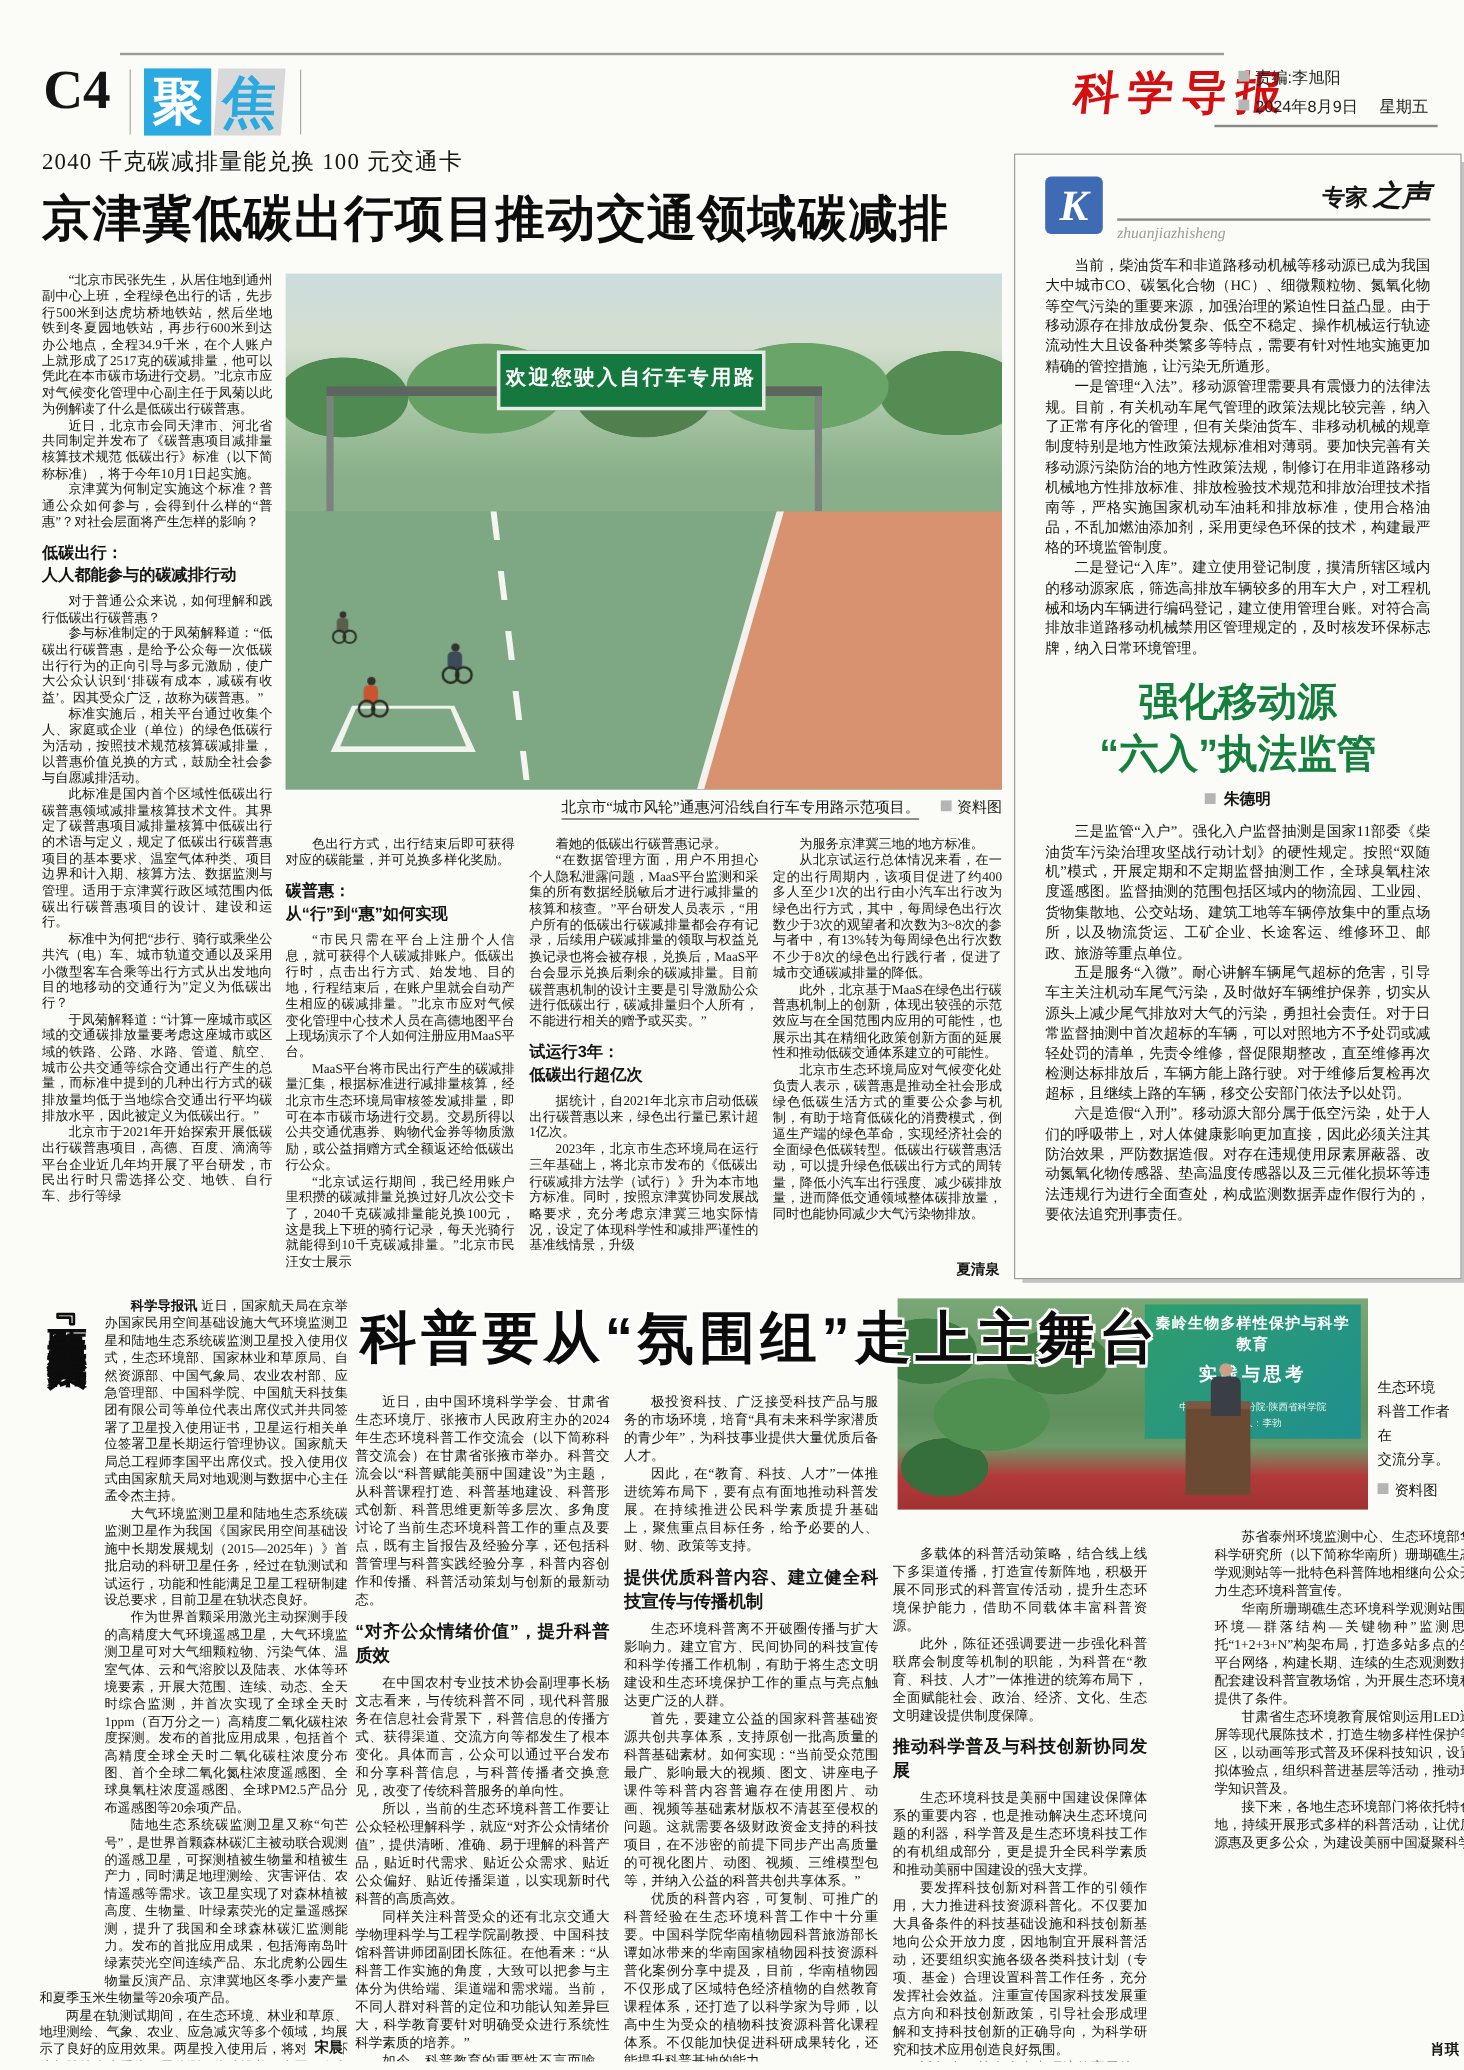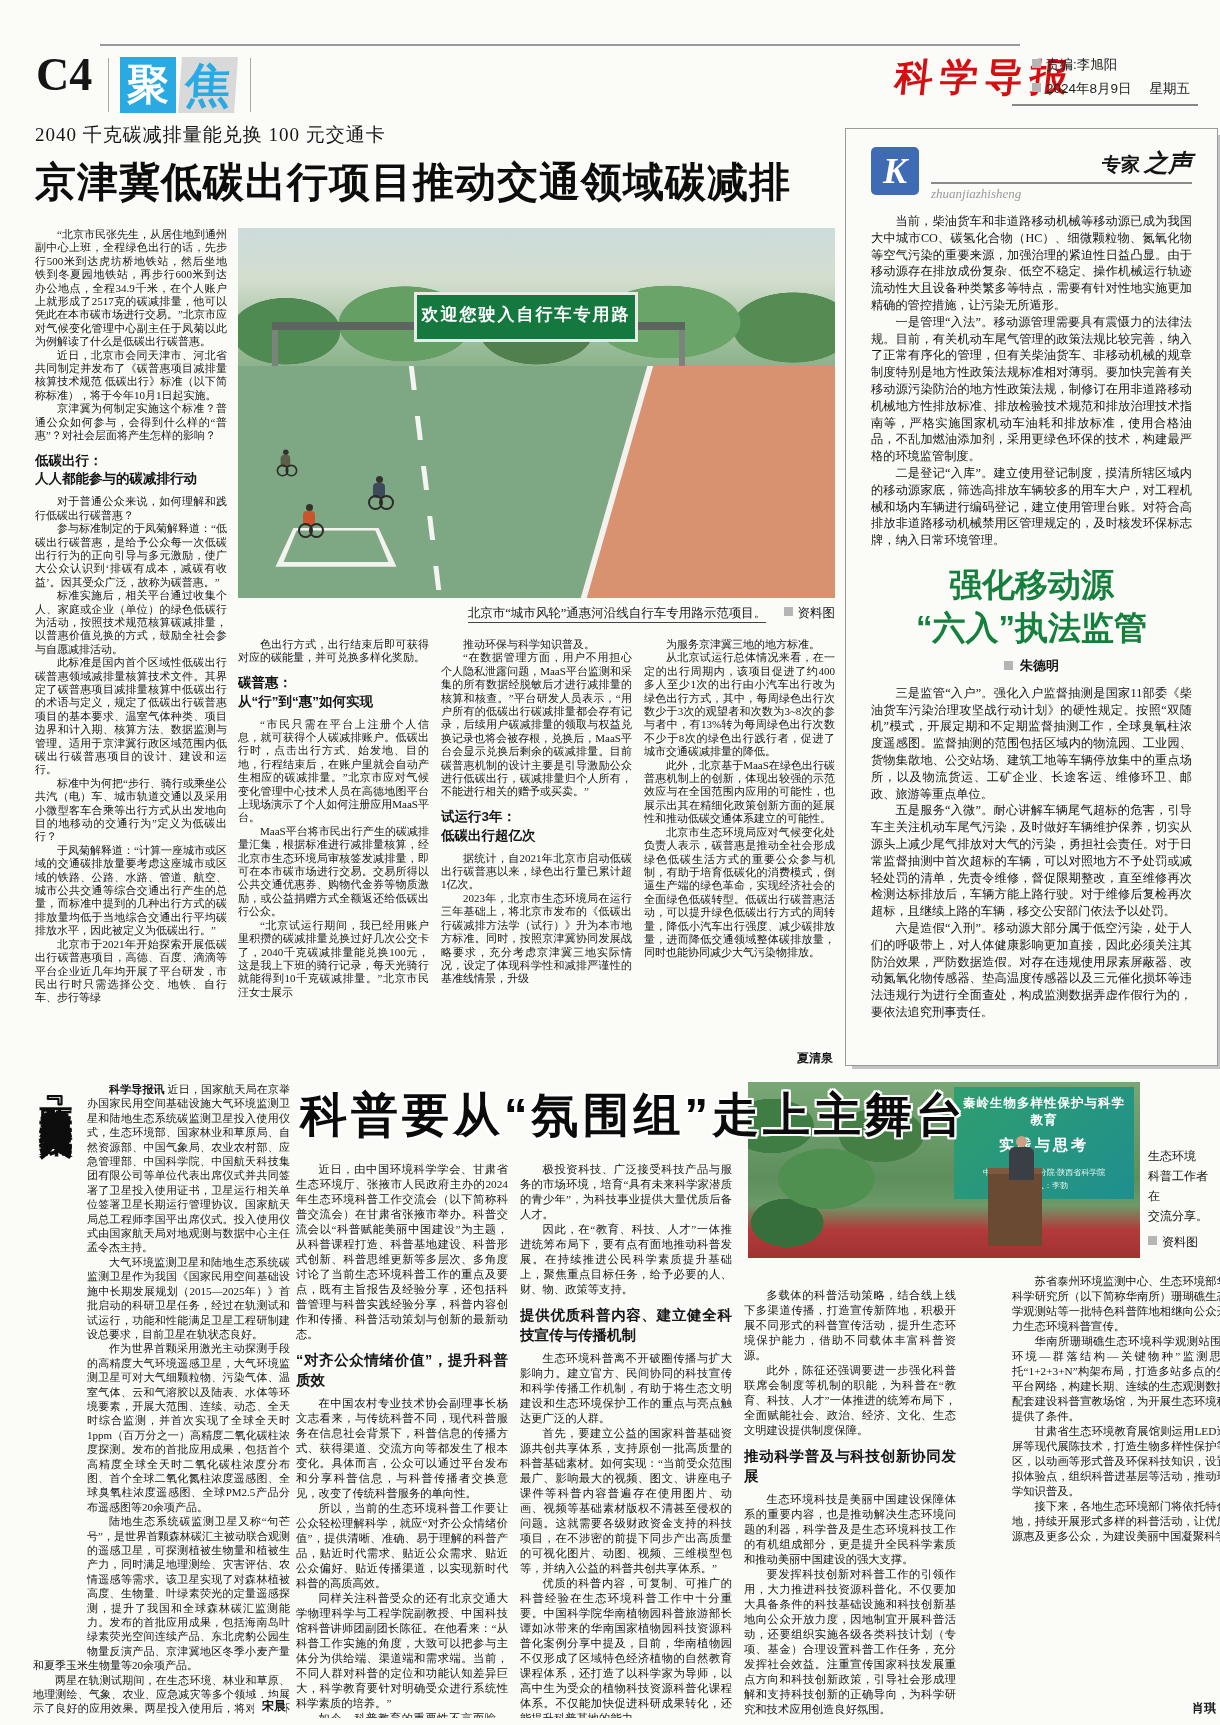--- a/index.html
+++ b/index.html
@@ -28,21 +28,21 @@
   #kicker{font-size:19px;letter-spacing:1px;}
   #main-headline{margin-top:7px;font-family:"Liberation Sans","DejaVu Sans",sans-serif;font-weight:900;
                  font-size:41px;letter-spacing:1px;white-space:nowrap;color:#0d0d0d;}
   #main-body{position:absolute;top:106px;left:0;width:800px;height:837px;display:flex;gap:11px;}
   .ncol{font-size:11px;line-height:13.4px;text-align:justify;overflow:hidden;}
   .ncol .blk{margin:0;text-indent:2em;}
   .ncol .subhead{font-family:"Liberation Sans",sans-serif;font-weight:bold;font-size:13.5px;
                  line-height:1.4;margin:9px 0 6px;text-indent:0;white-space:pre-line;}
   #mcol1{width:192px;height:837px;}
   #main-right{width:597px;display:flex;flex-direction:column;}
-  #photo-main{height:370px;position:relative;overflow:hidden;background:linear-gradient(180deg,#ccdcdd 0%,#d4decf 14%,#a9c5a6 26%,#93b892 34%,#88af8a 40%);}
+  #photo-main{height:430px;position:relative;overflow:hidden;background:linear-gradient(180deg,#ccdcdd 0%,#d4decf 14%,#a9c5a6 26%,#93b892 34%,#88af8a 40%);}
   .trees{position:absolute;top:48px;height:92px;width:100%;
     background:radial-gradient(ellipse 90px 55px at 8% 60%,#4e8a52 60%,transparent 61%),
                radial-gradient(ellipse 110px 62px at 28% 52%,#659f63 60%,transparent 61%),
                radial-gradient(ellipse 95px 58px at 50% 58%,#517f4e 60%,transparent 61%),
                radial-gradient(ellipse 120px 60px at 72% 50%,#6aa468 60%,transparent 61%),
                radial-gradient(ellipse 100px 58px at 93% 56%,#558c53 60%,transparent 61%);}
   #road{position:absolute;bottom:0;height:232px;width:100%;background:#7da883;overflow:hidden;}
   #lane-orange{position:absolute;right:-60px;top:0;width:46%;height:100%;background:#d8926f;transform:skewX(-16deg);
                border-left:6px solid #f2f2ee;}
   #lane-mark{position:absolute;left:31%;top:0;width:5px;height:100%;transform:skewX(7deg);
@@ -205,21 +205,21 @@
 
         <p class="blk p">色出行方式，出行结束后即可获得对应的碳能量，并可兑换多样化奖励。</p>
             <p class="blk subhead">碳普惠：
 从“行”到“惠”如何实现</p>
             <p class="blk p">“市民只需在平台上注册个人信息，就可获得个人碳减排账户。低碳出行时，点击出行方式、始发地、目的地，行程结束后，在账户里就会自动产生相应的碳减排量。”北京市应对气候变化管理中心技术人员在高德地图平台上现场演示了个人如何注册应用MaaS平台。</p>
             <p class="blk p">MaaS平台将市民出行产生的碳减排量汇集，根据标准进行减排量核算，经北京市生态环境局审核签发减排量，即可在本市碳市场进行交易。交易所得以公共交通优惠券、购物代金券等物质激励，或公益捐赠方式全额返还给低碳出行公众。</p>
             <p class="blk p">“北京试运行期间，我已经用账户里积攒的碳减排量兑换过好几次公交卡了，2040千克碳减排量能兑换100元，这是我上下班的骑行记录，每天光骑行就能得到10千克碳减排量。”北京市民汪女士展示</p>
           </div>
         <div class="ncol" id="mcol3">
 
-        <p class="blk p">推动环保与科学知识普及。</p>
+        <p class="blk p">着她的低碳出行碳普惠记录。</p>
             <p class="blk p">“在数据管理方面，用户不用担心个人隐私泄露问题，MaaS平台监测和采集的所有数据经脱敏后才进行减排量的核算和核查。”平台研发人员表示，“用户所有的低碳出行碳减排量都会存有记录，后续用户碳减排量的领取与权益兑换记录也将会被存根，兑换后，MaaS平台会显示兑换后剩余的碳减排量。目前碳普惠机制的设计主要是引导激励公众进行低碳出行，碳减排量归个人所有，不能进行相关的赠予或买卖。”</p>
             <p class="blk subhead">试运行3年：
 低碳出行超亿次</p>
             <p class="blk p">据统计，自2021年北京市启动低碳出行碳普惠以来，绿色出行量已累计超1亿次。</p>
             <p class="blk p">2023年，北京市生态环境局在运行三年基础上，将北京市发布的《低碳出行碳减排方法学（试行）》升为本市地方标准。同时，按照京津冀协同发展战略要求，充分考虑京津冀三地实际情况，设定了体现科学性和减排严谨性的基准线情景，升级</p>
           </div>
         <div class="ncol" id="mcol4">
 
         <p class="blk p">为服务京津冀三地的地方标准。</p>
             <p class="blk p">从北京试运行总体情况来看，在一定的出行周期内，该项目促进了约400多人至少1次的出行由小汽车出行改为绿色出行方式，其中，每周绿色出行次数少于3次的观望者和次数为3~8次的参与者中，有13%转为每周绿色出行次数不少于8次的绿色出行践行者，促进了城市交通碳减排量的降低。</p>

